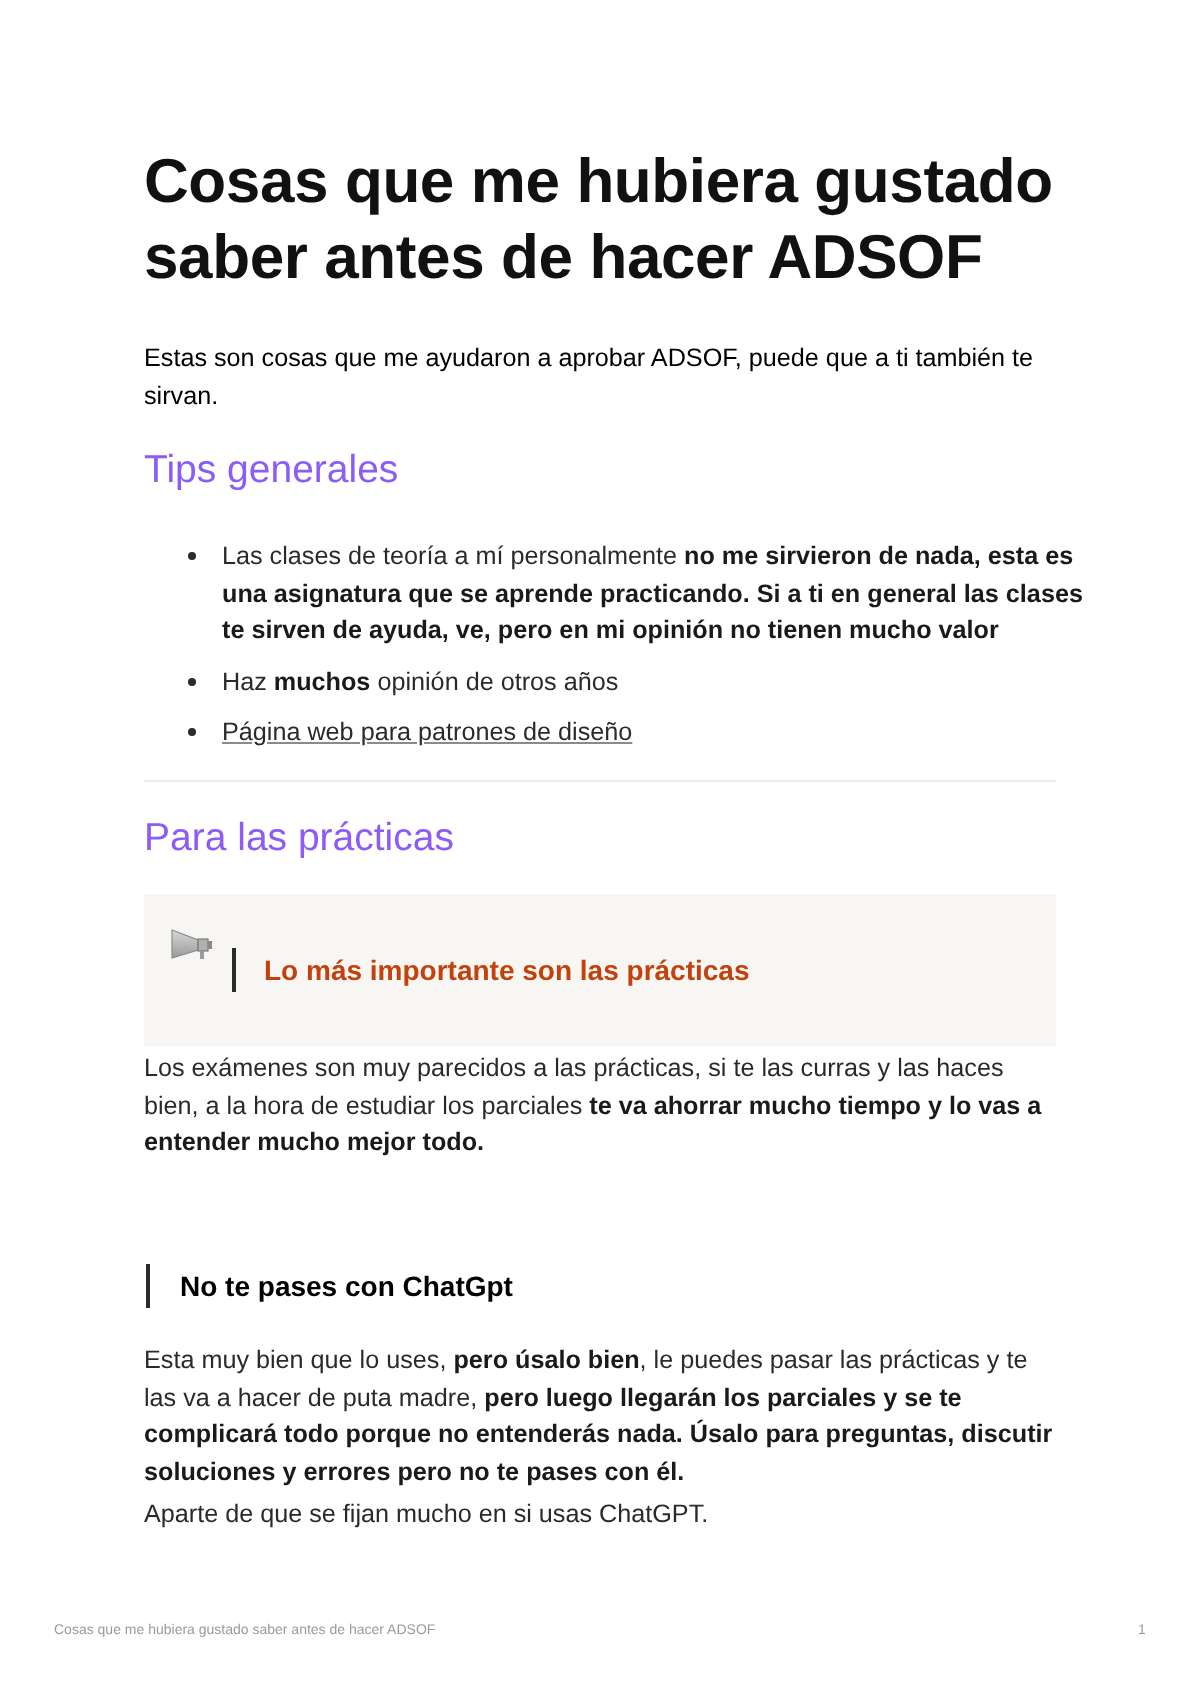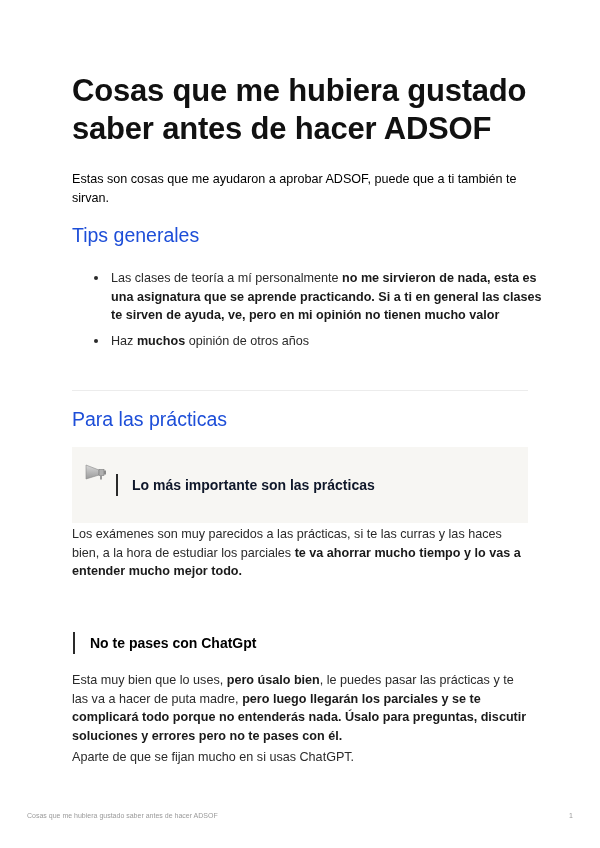--- a/index.html
+++ b/index.html
@@ -42,21 +42,21 @@
       line-height: 18.5px;
       color: #000000;
       margin: 0;
     }
     .h2 {
       position: absolute;
       left: 0;
       font-size: 19.5px;
       line-height: 24px;
       font-weight: 500;
-      color: #1d4ed8;
+      color: #8b5cf6;
       margin: 0;
     }
     .h2.tips { top: 223px; }
     .h2.practicas { top: 407px; }
 
     .bullets {
       position: absolute;
       left: 0;
       top: 253px;
       width: 456px;
@@ -120,21 +120,21 @@
       height: 22px;
       background: #2a2a2a;
     }
     .callout .text {
       position: absolute;
       left: 60px;
       top: 29px;
       font-size: 14px;
       line-height: 18px;
       font-weight: 700;
-      color: #0f172a;
+      color: #c2410c;
     }
 
     .para {
       position: absolute;
       left: 0;
       width: 456px;
       font-size: 12.6px;
       line-height: 18.5px;
       color: #2a2a2a;
       margin: 0;
@@ -198,20 +198,24 @@
   <h2 class="h2 tips">Tips generales</h2>
 
   <ul class="bullets">
     <li>
       <span class="dot"></span>
       <span>Las clases de teoría a mí personalmente </span><b>no me sirvieron de nada, esta es una asignatura que se aprende practicando. Si a ti en general las clases te sirven de ayuda, ve, pero en mi opinión no tienen mucho valor</b>
     </li>
     <li>
       <span class="dot"></span>
       <span>Haz </span><b>muchos</b><span> opinión de otros años</span>
+    </li>
+    <li>
+      <span class="dot"></span>
+      <a href="#">Página web para patrones de diseño</a>
     </li>
   </ul>
 
   <div class="divider"></div>
 
   <h2 class="h2 practicas">Para las prácticas</h2>
 
   <div class="callout">
     <span class="icon">
       <svg width="24" height="20" viewBox="0 0 24 20">

